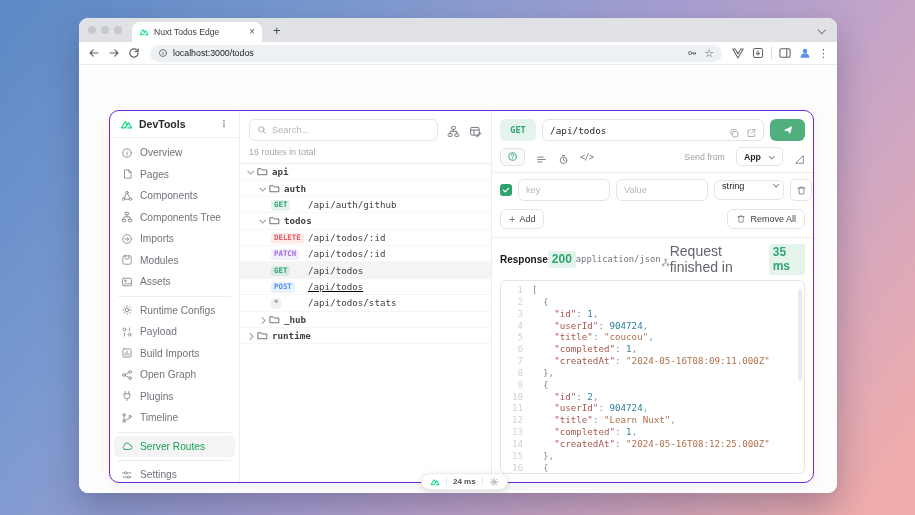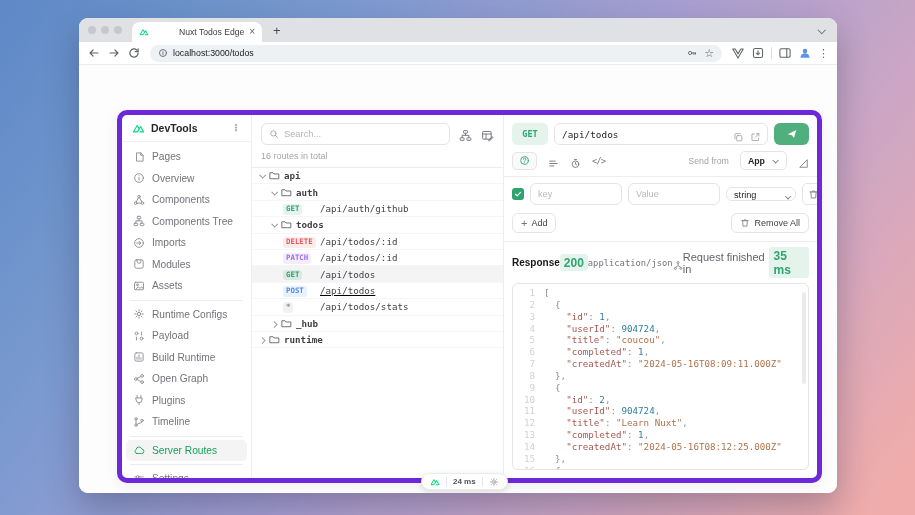--- a/index.html
+++ b/index.html
@@ -10,21 +10,21 @@
 
   
   .browser { position:absolute; left:79px; top:18px; width:758px; height:475px;
     border-radius:9px; background:#fff; box-shadow:0 14px 34px rgba(30,30,60,.30); display:flex; flex-direction:column; }
   .tabstrip { height:24px; background:#dfe1e5; border-radius:9px 9px 0 0; display:flex; align-items:center; padding-left:9px; }
   .traffic { display:flex; gap:5px; margin-right:10px; }
   .dot { width:8px; height:8px; border-radius:50%; background:#c6c8cc; }
   .tab { align-self:flex-end; height:20px; width:130px; background:#fff; border-radius:8px 8px 0 0;
     display:flex; align-items:center; gap:5px; padding:0 7px; font-size:8.6px; color:#3c4043; }
   .tab svg { width:10px; height:10px; flex:none; }
-  .tab-title { white-space:nowrap; overflow:hidden; flex:1;margin-left:25px; }
+  .tab-title { white-space:nowrap; overflow:hidden; flex:1; }
   .tab-close { color:#5f6368; font-size:10px; line-height:1; cursor:default; }
   .newtab { margin-left:11px; color:#474b50; font-size:13px; line-height:1; }
   .strip-chev { margin-left:auto; margin-right:12px; }
   .chev { display:inline-block; width:7px; height:7px; position:relative; }
   .chev::before { content:''; position:absolute; left:1px; top:0; width:4.5px; height:4.5px;
     border-right:1.3px solid #6b6f74; border-bottom:1.3px solid #6b6f74; transform:rotate(45deg); }
   .chev.right::before { transform:rotate(-45deg); top:1.5px; left:0; }
 
   .toolbar { height:23px; background:#fff; display:flex; align-items:center; padding:0 8px; gap:6px; border-bottom:1px solid #e9ebee; }
   .nav-ic { width:14px; height:14px; color:#5f6368; flex:none; }
@@ -36,22 +36,22 @@
   .ab-right { margin-left:auto; display:flex; align-items:center; gap:7px; }
   .star { color:#5f6368; font-size:11px; line-height:1; }
   .tb-sep { width:1px; height:12px; background:#dadce0; }
   .avatar { width:14px; height:14px; }
   .avatar svg { width:100%; height:100%; }
   .kebab { color:#5f6368; font-size:11px; line-height:1; }
 
   .page { flex:1; background:#fdfdfe; border-radius:0 0 9px 9px; position:relative; overflow:hidden; }
 
   
-  .card { position:absolute; left:38px; top:45px; width:705px; height:373px; background:#fff;
-    border:5px solid #6d28d9; border-radius:10px; box-shadow:0 3px 14px rgba(0,0,0,.06);
+  .card { position:absolute; left:30px; top:45px; width:705px; height:373px; background:#fff;
+    border:1px solid #6d28d9; border-radius:10px; box-shadow:0 3px 14px rgba(0,0,0,.06);
     display:flex; overflow:hidden; }
 
   
   .sb { width:130px; border-right:1px solid #ededf0; display:flex; flex-direction:column; flex:none; }
   .sb-head { height:27px; display:flex; align-items:center; gap:6px; padding:0 10px; border-bottom:1px solid #f1f1f3;
     font-size:10.5px; font-weight:bold; color:#27272a; flex:none; }
   .sb-head svg { width:13px; height:13px; }
   .sb-head .kebab { margin-left:auto; color:#a1a1aa; font-size:10px; }
   .sb-items { padding:4px 4px; }
   .sb-item { height:21.5px; display:flex; align-items:center; gap:7px; padding:0 7px; border-radius:5px;
@@ -112,37 +112,37 @@
     padding:0 7px; font-size:8.8px; font-weight:bold; color:#27272a; }
   .envdd .chev { transform:scale(.75); } .envdd .chev::before { border-color:#74747d; }
   .hdiv { border-top:1px solid #ededf0; }
   .p-row { display:flex; align-items:center; gap:6px; padding:6px 8px; }
   .cbx { width:12px; height:12px; border-radius:3px; background:#2ea36f; display:flex; align-items:center; justify-content:center; flex:none; }
   .cbx svg { width:8px; height:8px; }
   .pin { height:22px; border:1px solid #e4e4e7; border-radius:6px; padding:0 7px; font-size:9.2px; color:#3f3f46;
     outline:none; background:#fff; font-family:inherit; }
   .pin::placeholder { color:#b8b8bf; }
   .pin.key { width:92px; } .pin.val { width:92px; }
-  .typedd { width:70px; height:14px; border:1px solid #e4e4e7; border-radius:6px; display:flex; align-items:flex-end;
+  .typedd { width:70px; height:20px; border:1px solid #e4e4e7; border-radius:6px; display:flex; align-items:flex-start;
     justify-content:space-between; padding:0 7px; font-size:9.2px; color:#27272a;gap:29px; }
   .typedd .chev { transform:scale(.75); } .typedd .chev::before { border-color:#74747d; }
   .sqbtn { width:22px; height:22px; border:1px solid #e4e4e7; border-radius:5px; display:flex; align-items:center;
     justify-content:center; color:#74747d; flex:none; }
   .sqbtn svg { width:11px; height:11px; }
   .a-row { display:flex; align-items:center; padding:2px 8px 8px; }
   .pillbtn { height:20px; border:1px solid #e4e4e7; border-radius:6px; display:flex; align-items:center; gap:4px;
     padding:0 8px; font-size:9px; color:#3f3f46; background:#fff; }
   .pillbtn svg { width:10px; height:10px; color:#74747d; }
   .plus { font-size:11px; color:#74747d; line-height:1; }
   .spacer { flex:1; }
   .resp-row { display:flex; align-items:center; gap:0; padding:5px 8px; }
   .resp-label { font-size:10px; font-weight:bold; color:#18181b; }
   .okbadge { font-size:12px; font-weight:bold; color:#2fa56f; background:rgba(47,165,111,.13); border-radius:3px; padding:1.5px 4px; }
   .ctype { font-family:"DejaVu Sans Mono",monospace; font-size:8.8px; color:#74747d; }
-  .fin { font-size:11px; color:#63636b; }
+  .fin { font-size:14px; color:#63636b; }
 
   .jsonbox { flex:1; margin:0 8px 8px; border:1px solid #e4e4e7; border-radius:6px; overflow:hidden;
     font-family:"DejaVu Sans Mono","Liberation Mono",monospace; font-size:9.2px; line-height:11.85px;
     padding:3px 0; position:relative; }
   .jline { display:flex; white-space:pre; }
   .jline .ln { width:22px; text-align:right; color:#d1d1d6; flex:none; margin-right:9px; }
   .tok-p { color:#8d8d93; } .tok-k { color:#a85750; } .tok-s { color:#b0714b; } .tok-n { color:#2f7f9e; }
   .sbar { position:absolute; right:2px; top:8px; width:4px; height:92px; border-radius:2px; background:#ebebee; }
 
   
@@ -228,34 +228,34 @@
             <svg viewBox="0 0 24 24">
                 <path fill="#00dc82" d="M13.3 19.5h7.72c.25 0 .48-.06.7-.18a1.4 1.4 0 0 0 .5-.5 1.36 1.36 0 0 0 0-1.37l-5.18-8.98a1.4 1.4 0 0 0-.5-.5 1.4 1.4 0 0 0-1.4 0 1.4 1.4 0 0 0-.5.5l-1.33 2.3-2.6-4.5a1.4 1.4 0 0 0-.5-.5 1.4 1.4 0 0 0-1.4 0 1.4 1.4 0 0 0-.5.5L1.88 17.45a1.36 1.36 0 0 0 0 1.37c.12.2.3.38.5.5.22.12.45.18.7.18h4.85c1.92 0 3.33-.84 4.31-2.49l2.37-4.1 1.27-2.19 3.8 6.58h-5.07zm-5.45-2.2-3.38-.01 5.07-8.77 2.53 4.38-1.7 2.93c-.65 1.07-1.38 1.47-2.52 1.47z"></path>
               </svg>
             <span>DevTools</span>
             <span class="kebab">⋮</span>
           </div>
           <div class="sb-items" id="sidebar-items">
               <div class="sb-item">
                 <span style="display:flex">
                   <svg viewBox="0 0 16 16" fill="none" stroke="currentColor" stroke-width="1.2" stroke-linecap="round" stroke-linejoin="round" style="width: 12px; height: 12px;">
+                    <circle cx="8" cy="8" r="5.8"></circle>
+                    <path d="M8 7.4v3.4M8 5.1v.1"></path>
+                  </svg>
+                </span>
+                <span>Overview</span>
+              </div>
+              <div class="sb-item">
+                <span style="display:flex">
+                  <svg viewBox="0 0 16 16" fill="none" stroke="currentColor" stroke-width="1.2" stroke-linecap="round" stroke-linejoin="round" style="width: 12px; height: 12px;">
                     <path d="M5.2 2.5h5.1l3.2 3.2v7.8H5.2z"></path>
                     <path d="M10.3 2.5v3.2h3.2"></path>
                   </svg>
                 </span>
                 <span>Pages</span>
-              </div>
-              <div class="sb-item">
-                <span style="display:flex">
-                  <svg viewBox="0 0 16 16" fill="none" stroke="currentColor" stroke-width="1.2" stroke-linecap="round" stroke-linejoin="round" style="width: 12px; height: 12px;">
-                    <circle cx="8" cy="8" r="5.8"></circle>
-                    <path d="M8 7.4v3.4M8 5.1v.1"></path>
-                  </svg>
-                </span>
-                <span>Overview</span>
               </div>
               <div class="sb-item">
                 <span style="display:flex">
                   <svg viewBox="0 0 16 16" fill="none" stroke="currentColor" stroke-width="1.2" stroke-linecap="round" stroke-linejoin="round" style="width: 12px; height: 12px;">
                     <circle cx="8" cy="3.4" r="1.7"></circle>
                     <circle cx="3.4" cy="12.2" r="1.7"></circle>
                     <circle cx="12.6" cy="12.2" r="1.7"></circle>
                     <path d="M7.1 4.9 4.2 10.6M8.9 4.9l2.9 5.7M5.1 12.2h5.8"></path>
                   </svg>
                 </span>
@@ -321,21 +321,21 @@
                 </span>
                 <span>Payload</span>
               </div>
               <div class="sb-item">
                 <span style="display:flex">
                   <svg viewBox="0 0 16 16" fill="none" stroke="currentColor" stroke-width="1.2" stroke-linecap="round" stroke-linejoin="round" style="width: 12px; height: 12px;">
                     <rect x="2.5" y="2.5" width="11" height="11" rx="1.8"></rect>
                     <path d="M5.4 11V8.2M8 11V5.2M10.6 11V9.2"></path>
                   </svg>
                 </span>
-                <span>Build Runtime</span>
+                <span>Build Imports</span>
               </div>
               <div class="sb-item">
                 <span style="display:flex">
                   <svg viewBox="0 0 16 16" fill="none" stroke="currentColor" stroke-width="1.2" stroke-linecap="round" stroke-linejoin="round" style="width: 12px; height: 12px;">
                     <circle cx="12.2" cy="3.8" r="1.8"></circle>
                     <circle cx="3.8" cy="8" r="1.8"></circle>
                     <circle cx="12.2" cy="12.2" r="1.8"></circle>
                     <path d="M5.5 7.2l5-2.5M5.5 8.8l5 2.6"></path>
                   </svg>
                 </span>

